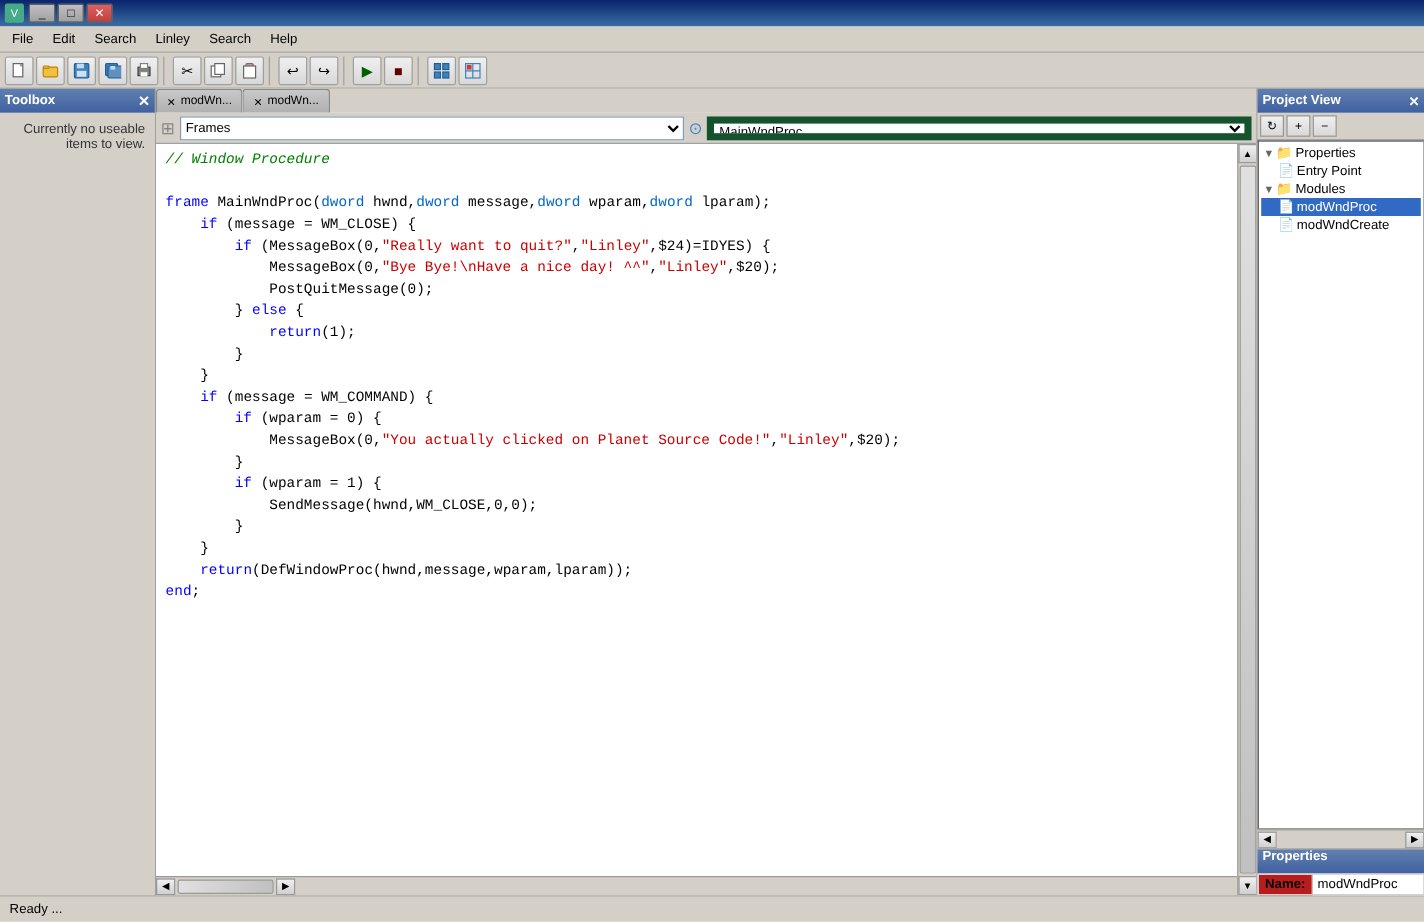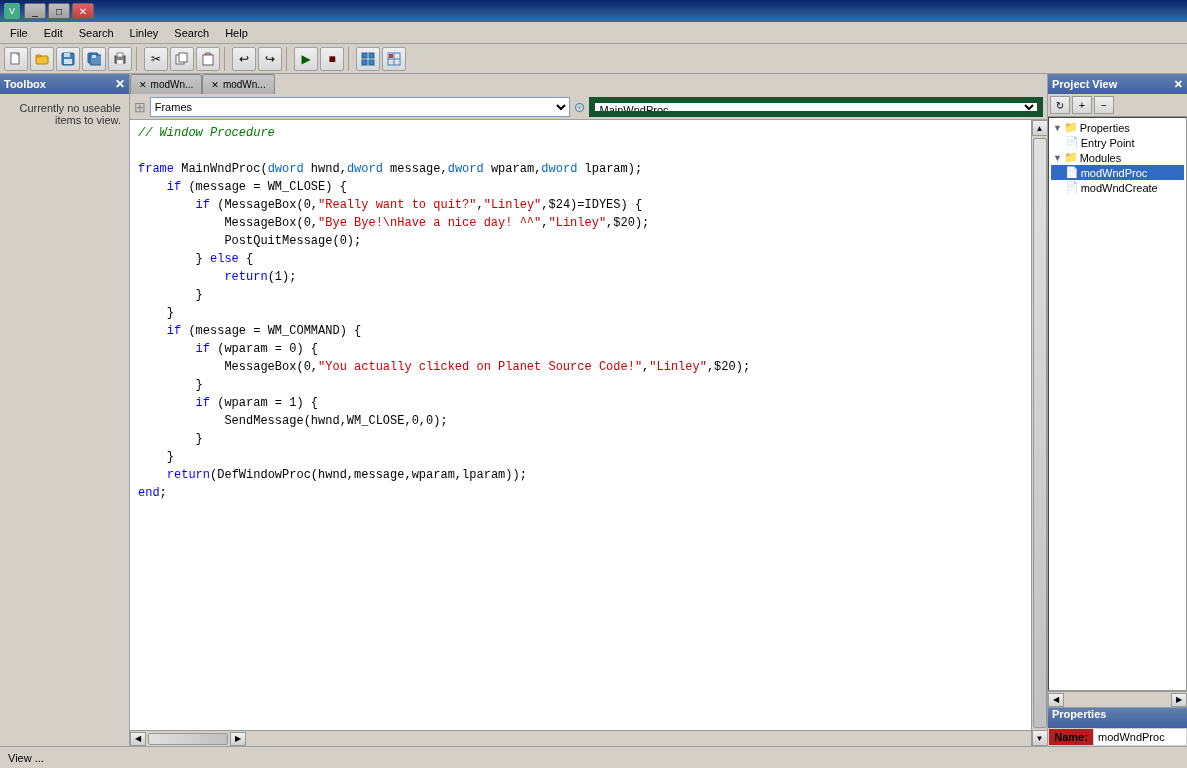--- a/index.html
+++ b/index.html
@@ -587,14 +587,14 @@
           <td>modWndProc</td>
         </tr>
       </tbody>
         </table>
     </div>
   </div>
 
 </div>
 
 <div id="status-bar">
-  <span>View  ...</span>
+  <span>Ready  ...</span>
 </div>
 
 </body></html>

